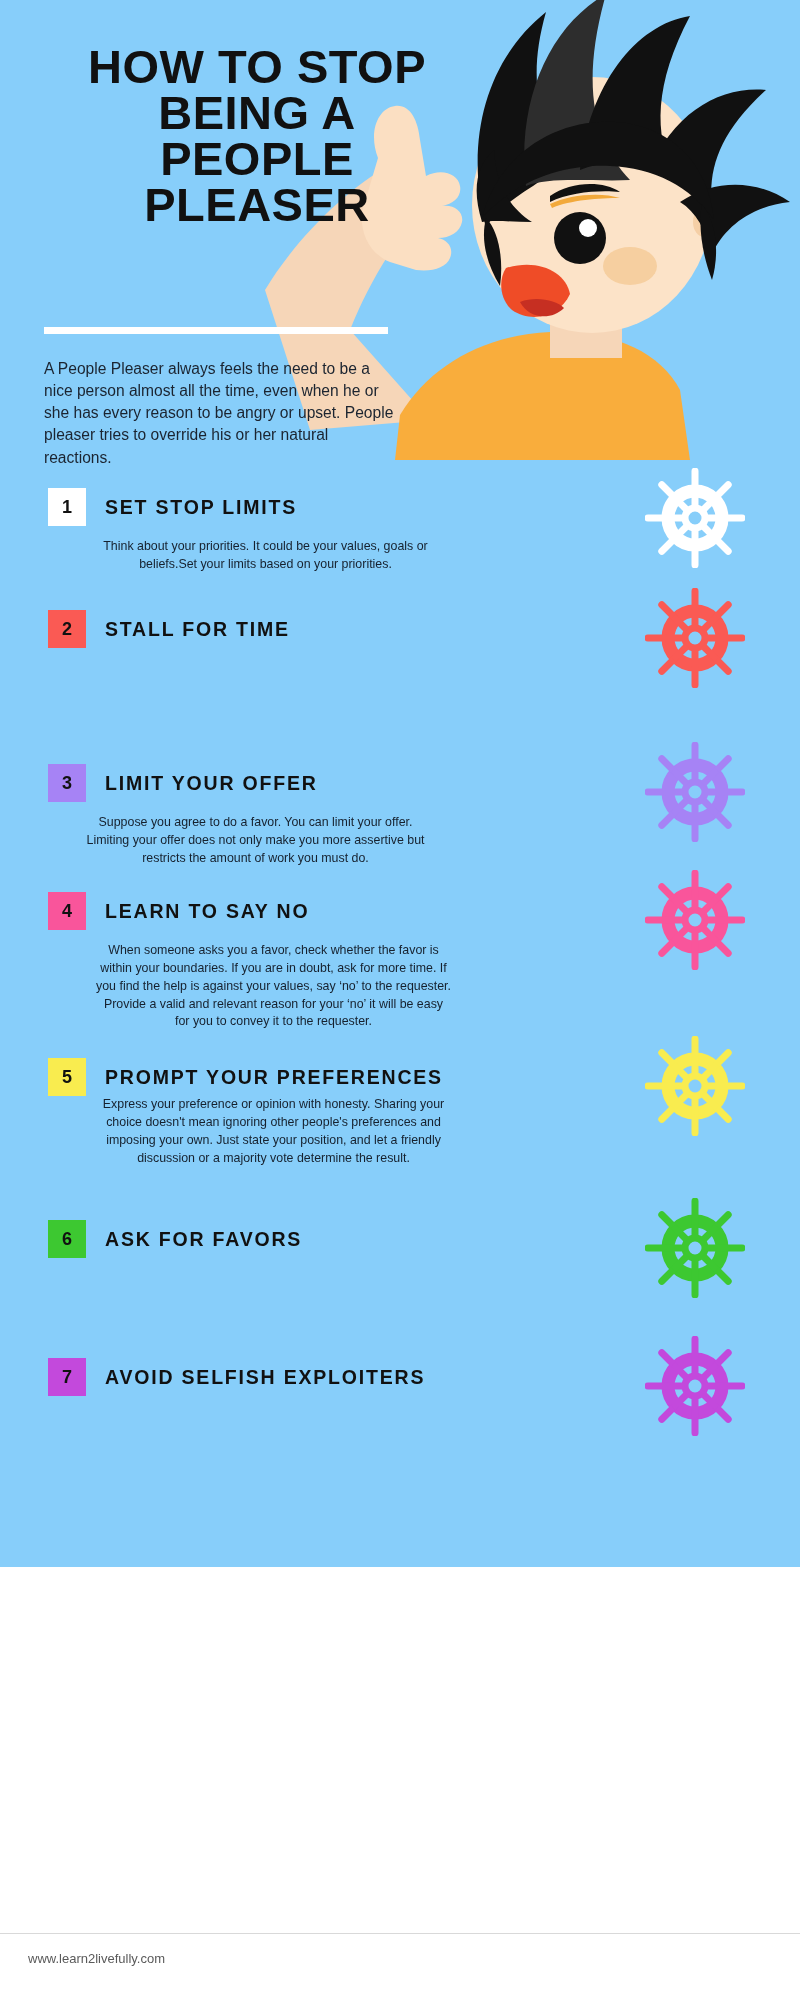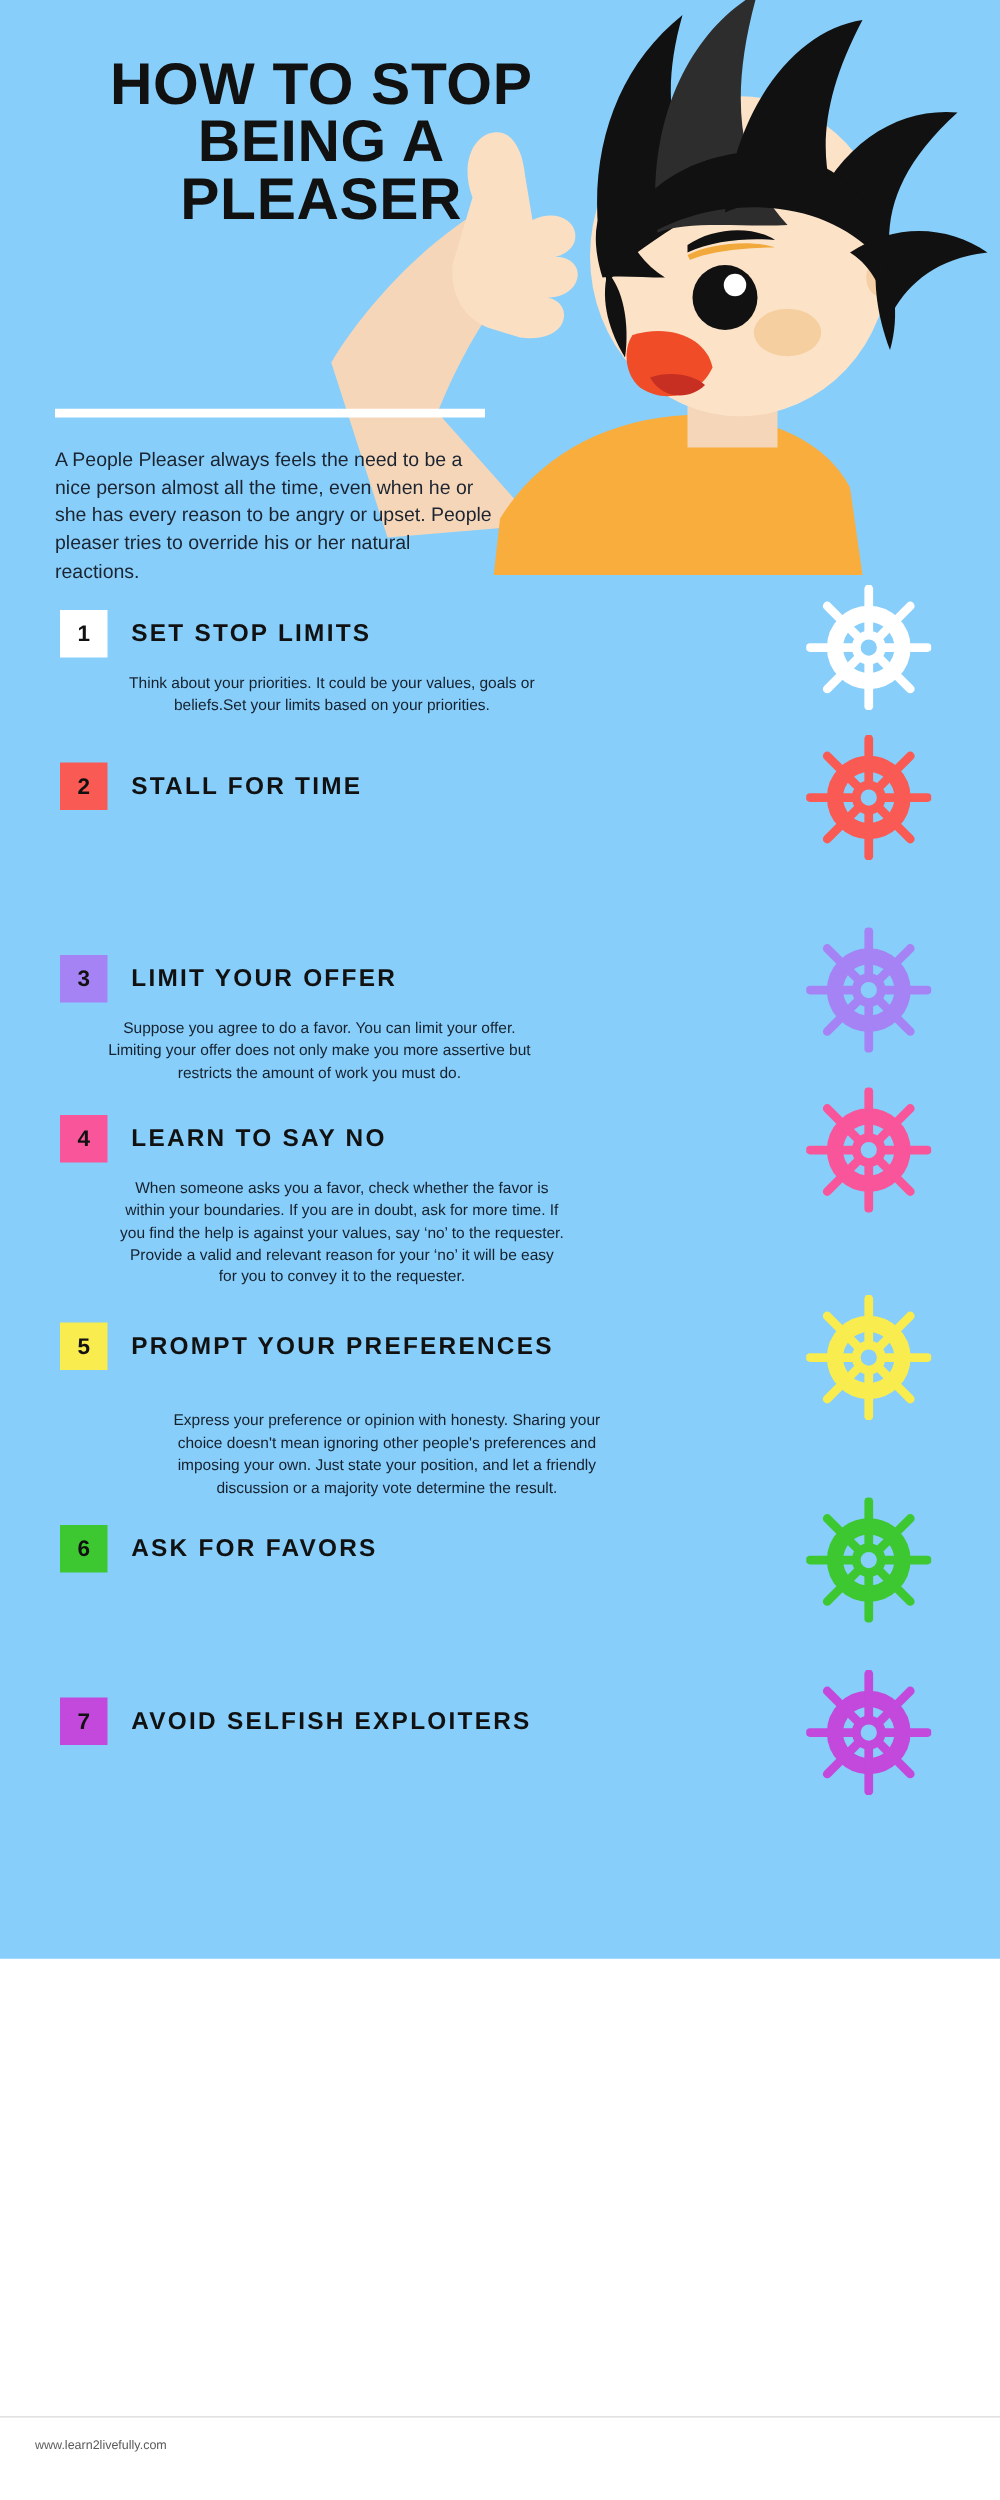--- a/index.html
+++ b/index.html
@@ -84,21 +84,21 @@
     width:800px; height:67px;
     background:#ffffff;
   }
   .footer-line {
     position:absolute; left:0; top:0; width:800px; height:1px;
     background:#d9d9d9;
   }
   .footer-text {
     position:absolute;
     left:28px; top:18px;
-    font-size:10px;
+    font-size:13px;
     color:#5a5a5a;
   }
 </style>
 </head>
 <body>
 
 <div class="poster">
 
   <div class="hero">
 
@@ -139,20 +139,21 @@
         <ellipse cx="380" cy="276" rx="27" ry="19" fill="#f6cfa0"></ellipse>
 
         <path d="M256 278 C 288 268, 316 282, 320 304 C 310 326, 282 334, 262 320 C 250 310, 248 290, 256 278 Z" fill="#ef4c27"></path>
         <path d="M270 312 C 286 306, 306 310, 314 318 C 302 330, 280 330, 270 312 Z" fill="#c62f22"></path>
       </svg>
     </div>
 
     <div class="hero-title">
       <span class="ln">HOW TO STOP</span>
       <span class="ln">BEING A</span>
+      <span class="ln">PEOPLE</span>
       <span class="ln">PLEASER</span>
     </div>
 
     <div class="title-rule"></div>
 
     <p class="hero-intro">A People Pleaser always feels the need to be a nice person almost all the time, even when he or she has every reason to be angry or upset. People pleaser tries to override his or her natural reactions.</p>
   </div>
 
   <div class="steps" id="steps-root" style="height: 1048px;">
       <div class="step-head" style="position: absolute; left: 48px; top: 18px;">
@@ -251,21 +252,21 @@
           <line x1="42.2" y1="42.2" x2="28.1" y2="28.1" stroke="#f9559b" stroke-width="7"></line>
           <line x1="50.0" y1="20.0" x2="50.0" y2="3.0" stroke="#f9559b" stroke-width="7" stroke-linecap="round"></line>
           <line x1="50.0" y1="39.0" x2="50.0" y2="19.0" stroke="#f9559b" stroke-width="7"></line>
           <line x1="71.2" y1="28.8" x2="83.2" y2="16.8" stroke="#f9559b" stroke-width="7" stroke-linecap="round"></line>
           <line x1="57.8" y1="42.2" x2="71.9" y2="28.1" stroke="#f9559b" stroke-width="7"></line>
   </svg></div>
       <div class="step-head" style="position: absolute; left: 48px; top: 588px;">
         <div class="badge" style="background: rgb(249, 236, 79);">5</div>
         <div class="step-title">PROMPT YOUR PREFERENCES</div>
       </div>
-      <p class="step-body" style="position: absolute; left: 96px; top: 658px; margin-left: 36px;">Express your preference or opinion with honesty. Sharing your choice doesn't mean ignoring other people's preferences and imposing your own. Just state your position, and let a friendly discussion or a majority vote determine the result.</p>
+      <p class="step-body" style="position: absolute; left: 96px; top: 626px;">Express your preference or opinion with honesty. Sharing your choice doesn't mean ignoring other people's preferences and imposing your own. Just state your position, and let a friendly discussion or a majority vote determine the result.</p>
       <div class="wheel" style="left: 645px; top: 566px;"><svg width="100" height="100" viewBox="0 0 100 100" xmlns="http://www.w3.org/2000/svg">
     <circle cx="50" cy="50" r="27" fill="none" stroke="#f9ec4f" stroke-width="13"></circle>
     <circle cx="50" cy="50" r="10" fill="none" stroke="#f9ec4f" stroke-width="7"></circle>
     <line x1="80.0" y1="50.0" x2="97.0" y2="50.0" stroke="#f9ec4f" stroke-width="7" stroke-linecap="round"></line>
           <line x1="61.0" y1="50.0" x2="81.0" y2="50.0" stroke="#f9ec4f" stroke-width="7"></line>
           <line x1="71.2" y1="71.2" x2="83.2" y2="83.2" stroke="#f9ec4f" stroke-width="7" stroke-linecap="round"></line>
           <line x1="57.8" y1="57.8" x2="71.9" y2="71.9" stroke="#f9ec4f" stroke-width="7"></line>
           <line x1="50.0" y1="80.0" x2="50.0" y2="97.0" stroke="#f9ec4f" stroke-width="7" stroke-linecap="round"></line>
           <line x1="50.0" y1="61.0" x2="50.0" y2="81.0" stroke="#f9ec4f" stroke-width="7"></line>
           <line x1="28.8" y1="71.2" x2="16.8" y2="83.2" stroke="#f9ec4f" stroke-width="7" stroke-linecap="round"></line>

